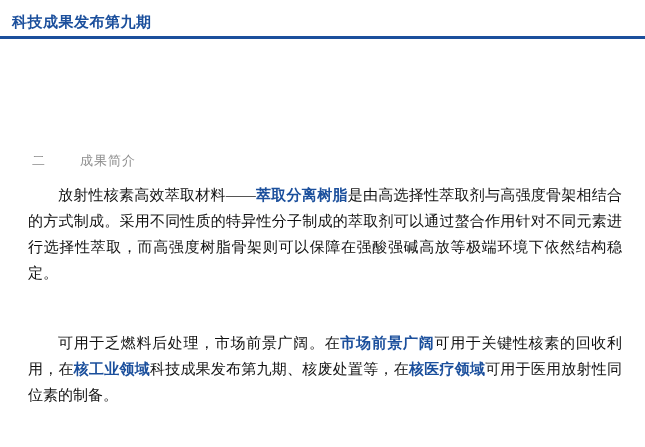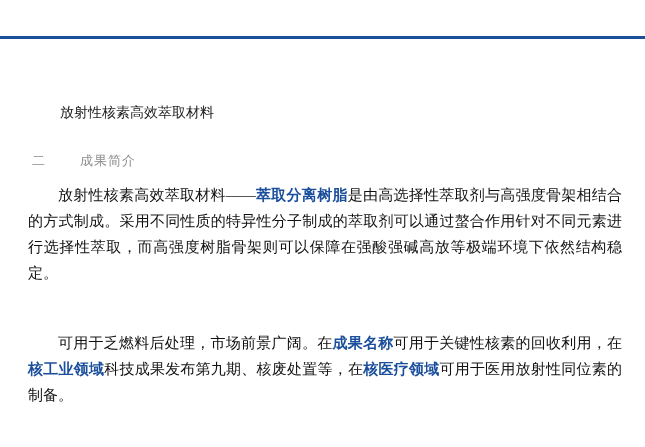--- a/index.html
+++ b/index.html
@@ -102,27 +102,29 @@
     font-weight: bold;
     color: #1b4f9c;
   }
 </style>
 </head>
 <body>
 
 <div class="page">
 
   <div class="header">
+    <div class="header-bar">
+      <div class="header-title">科技成果发布第九期</div>
+    </div>
     <div class="header-rule"></div>
   </div>
 
 
-  <div class="result-name">放射性核素高效萃取材料</div>
 
   <div class="section-head sec2">
     <span class="num">二</span><span>成果简介</span>
   </div>
 
   <div class="para p1"><span>放射性核素高效萃取材料——</span><span class="kw">萃取分离树脂</span><span>是由高选择性萃取剂与高强度骨架相结合的方式制成。采用不同性质的特异性分子制成的萃取剂可以通过螯合作用针对不同元素进行选择性萃取，而高强度树脂骨架则可以保障在强酸强碱高放等极端环境下依然结构稳定。</span></div>
 
-  <div class="para p2"><span>可用于乏燃料后处理，市场前景广阔。在</span><span class="kw">成果名称</span><span>可用于关键性核素的回收利用，在</span><span class="kw">核工业领域</span><span>科技成果发布第九期、核废处置等，在</span><span class="kw">核医疗领域</span><span>可用于医用放射性同位素的制备。</span></div>
+  <div class="para p2"><span>可用于乏燃料后处理，市场前景广阔。在</span><span class="kw">市场前景广阔</span><span>可用于关键性核素的回收利用，在</span><span class="kw">核工业领域</span><span>科技成果发布第九期、核废处置等，在</span><span class="kw">核医疗领域</span><span>可用于医用放射性同位素的制备。</span></div>
 
 </div>
 
 </body></html>

